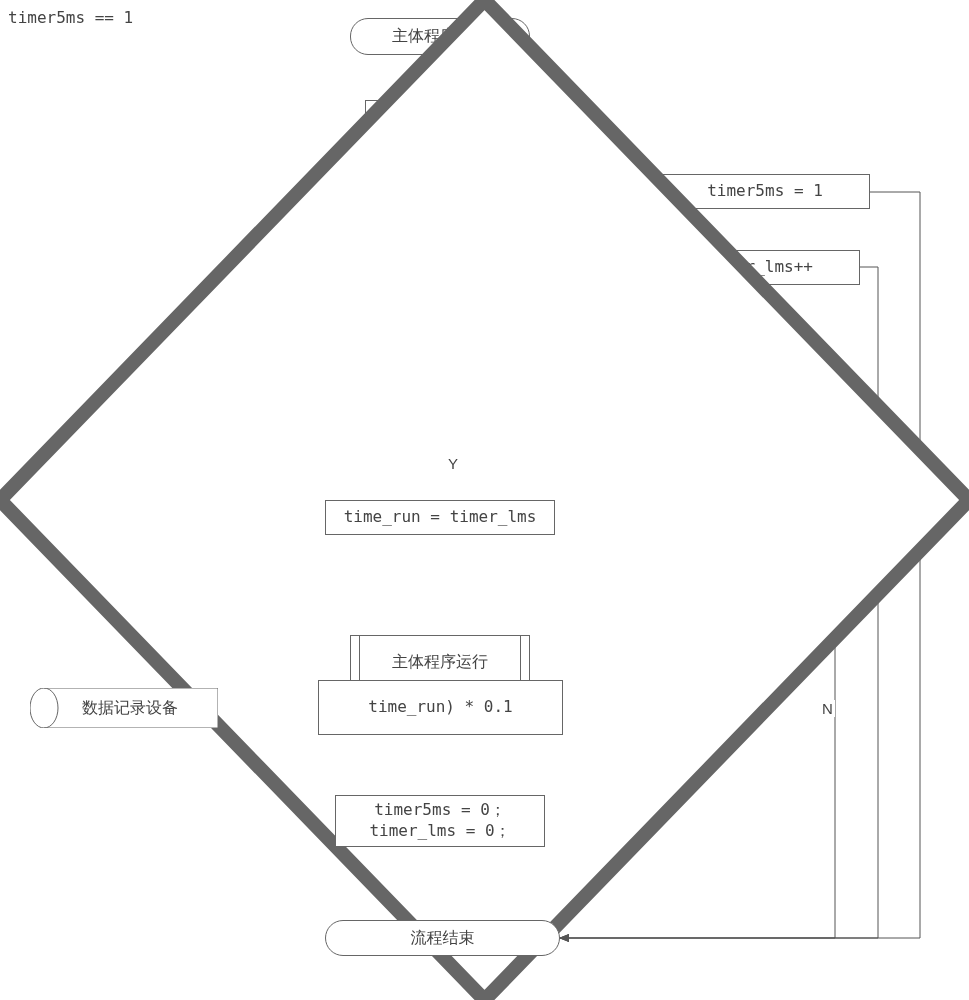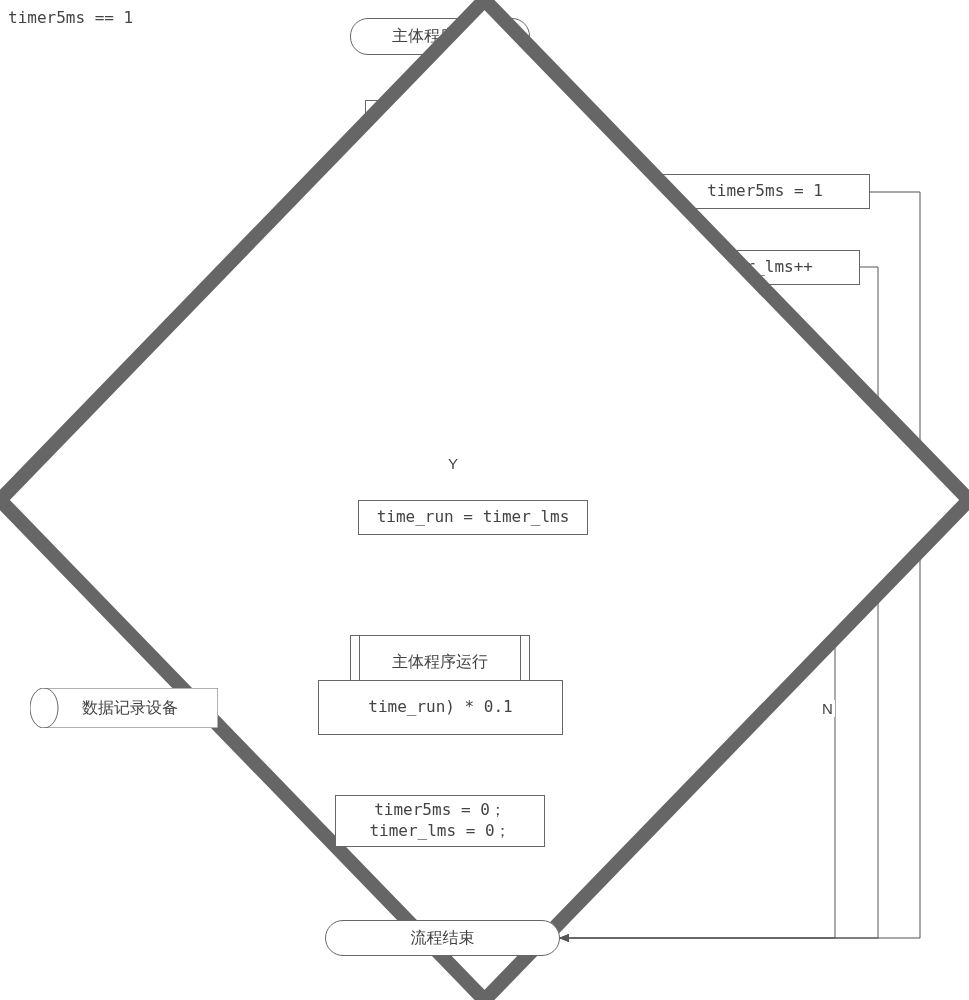--- a/index.html
+++ b/index.html
@@ -149,21 +149,21 @@
   <svg viewBox="0 0 240 50" preserveAspectRatio="none">
     <polygon points="120,0 240,25 120,50 0,25" fill="#fff" stroke="#666" stroke-width="1"></polygon>
   </svg>
   <span class="diamond-text" style="font-family:monospace;">timer5ms == 1</span>
 </div>
 
 <div class="edge-label" style="left:446px; top:455px;">Y</div>
 
 <div class="edge-label" style="left:820px; top:700px;">N</div>
 
-<div class="node" style="left:325px; top:500px; width:230px; height:35px; font-family:monospace;margin-left:33px;">
+<div class="node" style="left:325px; top:500px; width:230px; height:35px; font-family:monospace;">
   <span>time_run = timer_lms</span>
 </div>
 
 <div class="node subproc" style="left:350px; top:585px; width:180px; height:55px;">
   <span>主体程序运行</span>
 </div>
 
 <div class="node" style="left:318px; top:680px; width:245px; height:55px; font-family:monospace; flex-direction:column;">
   <span>time_run) * 0.1</span>
 </div>

